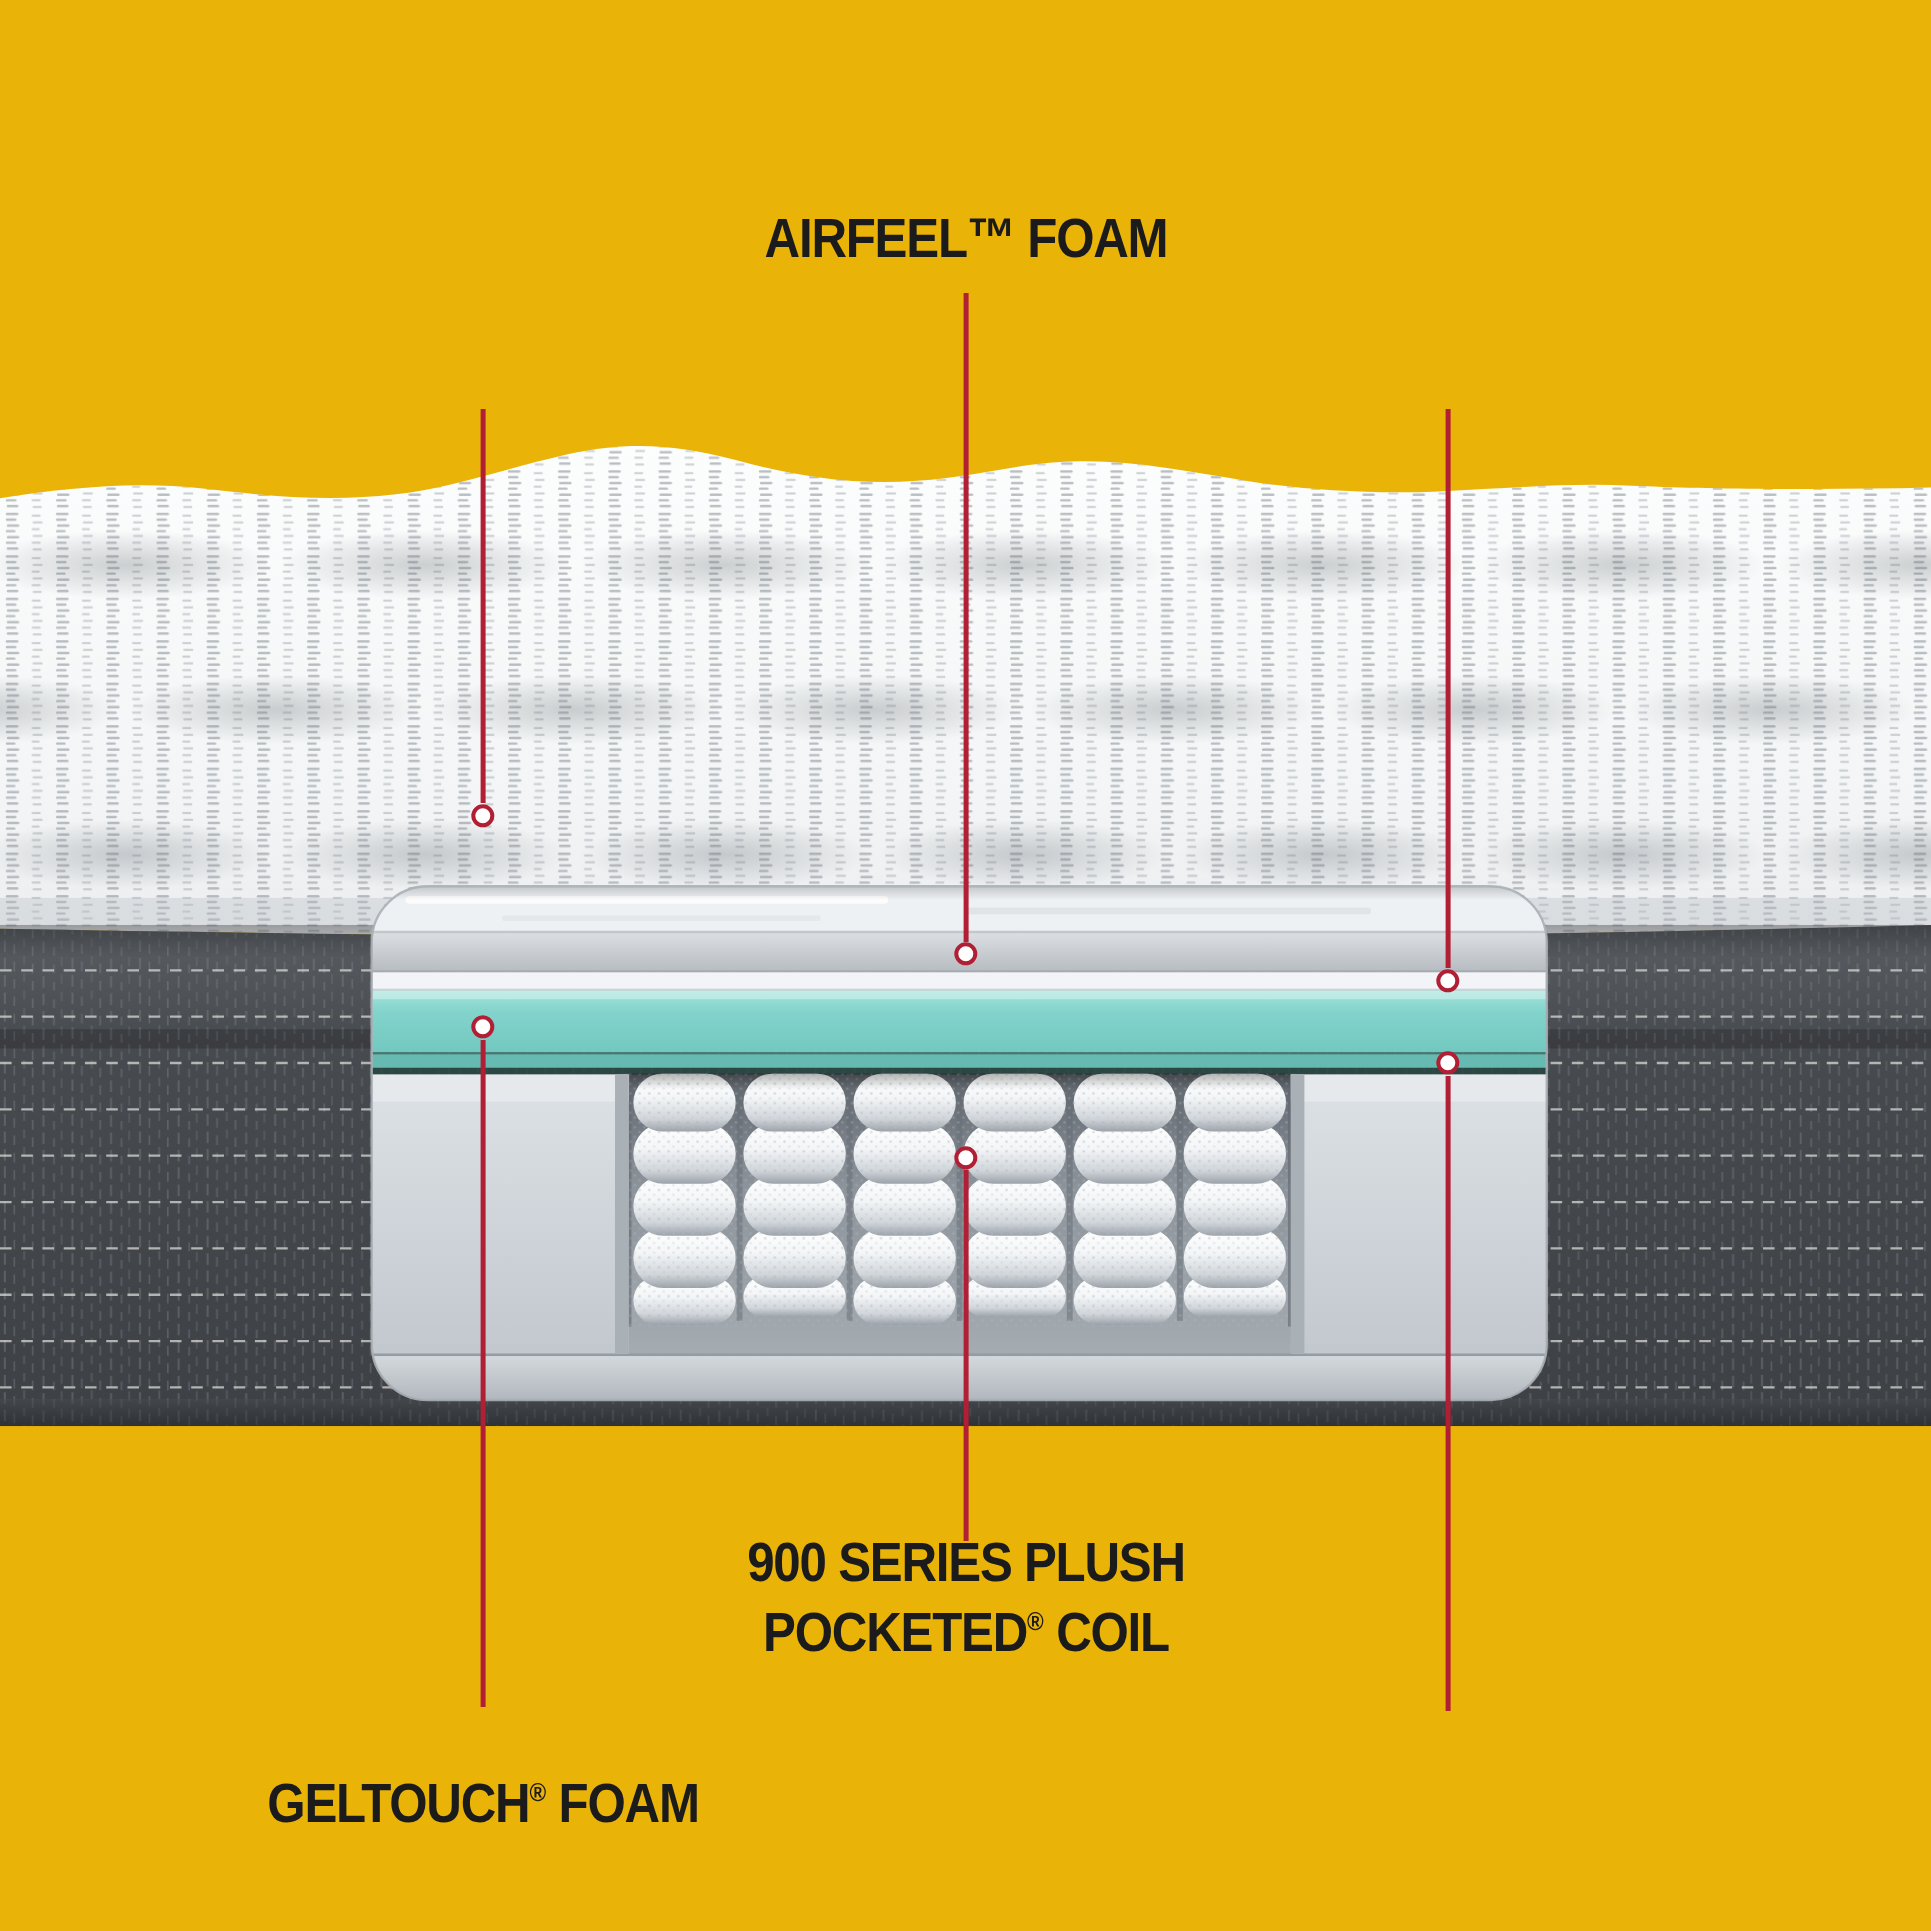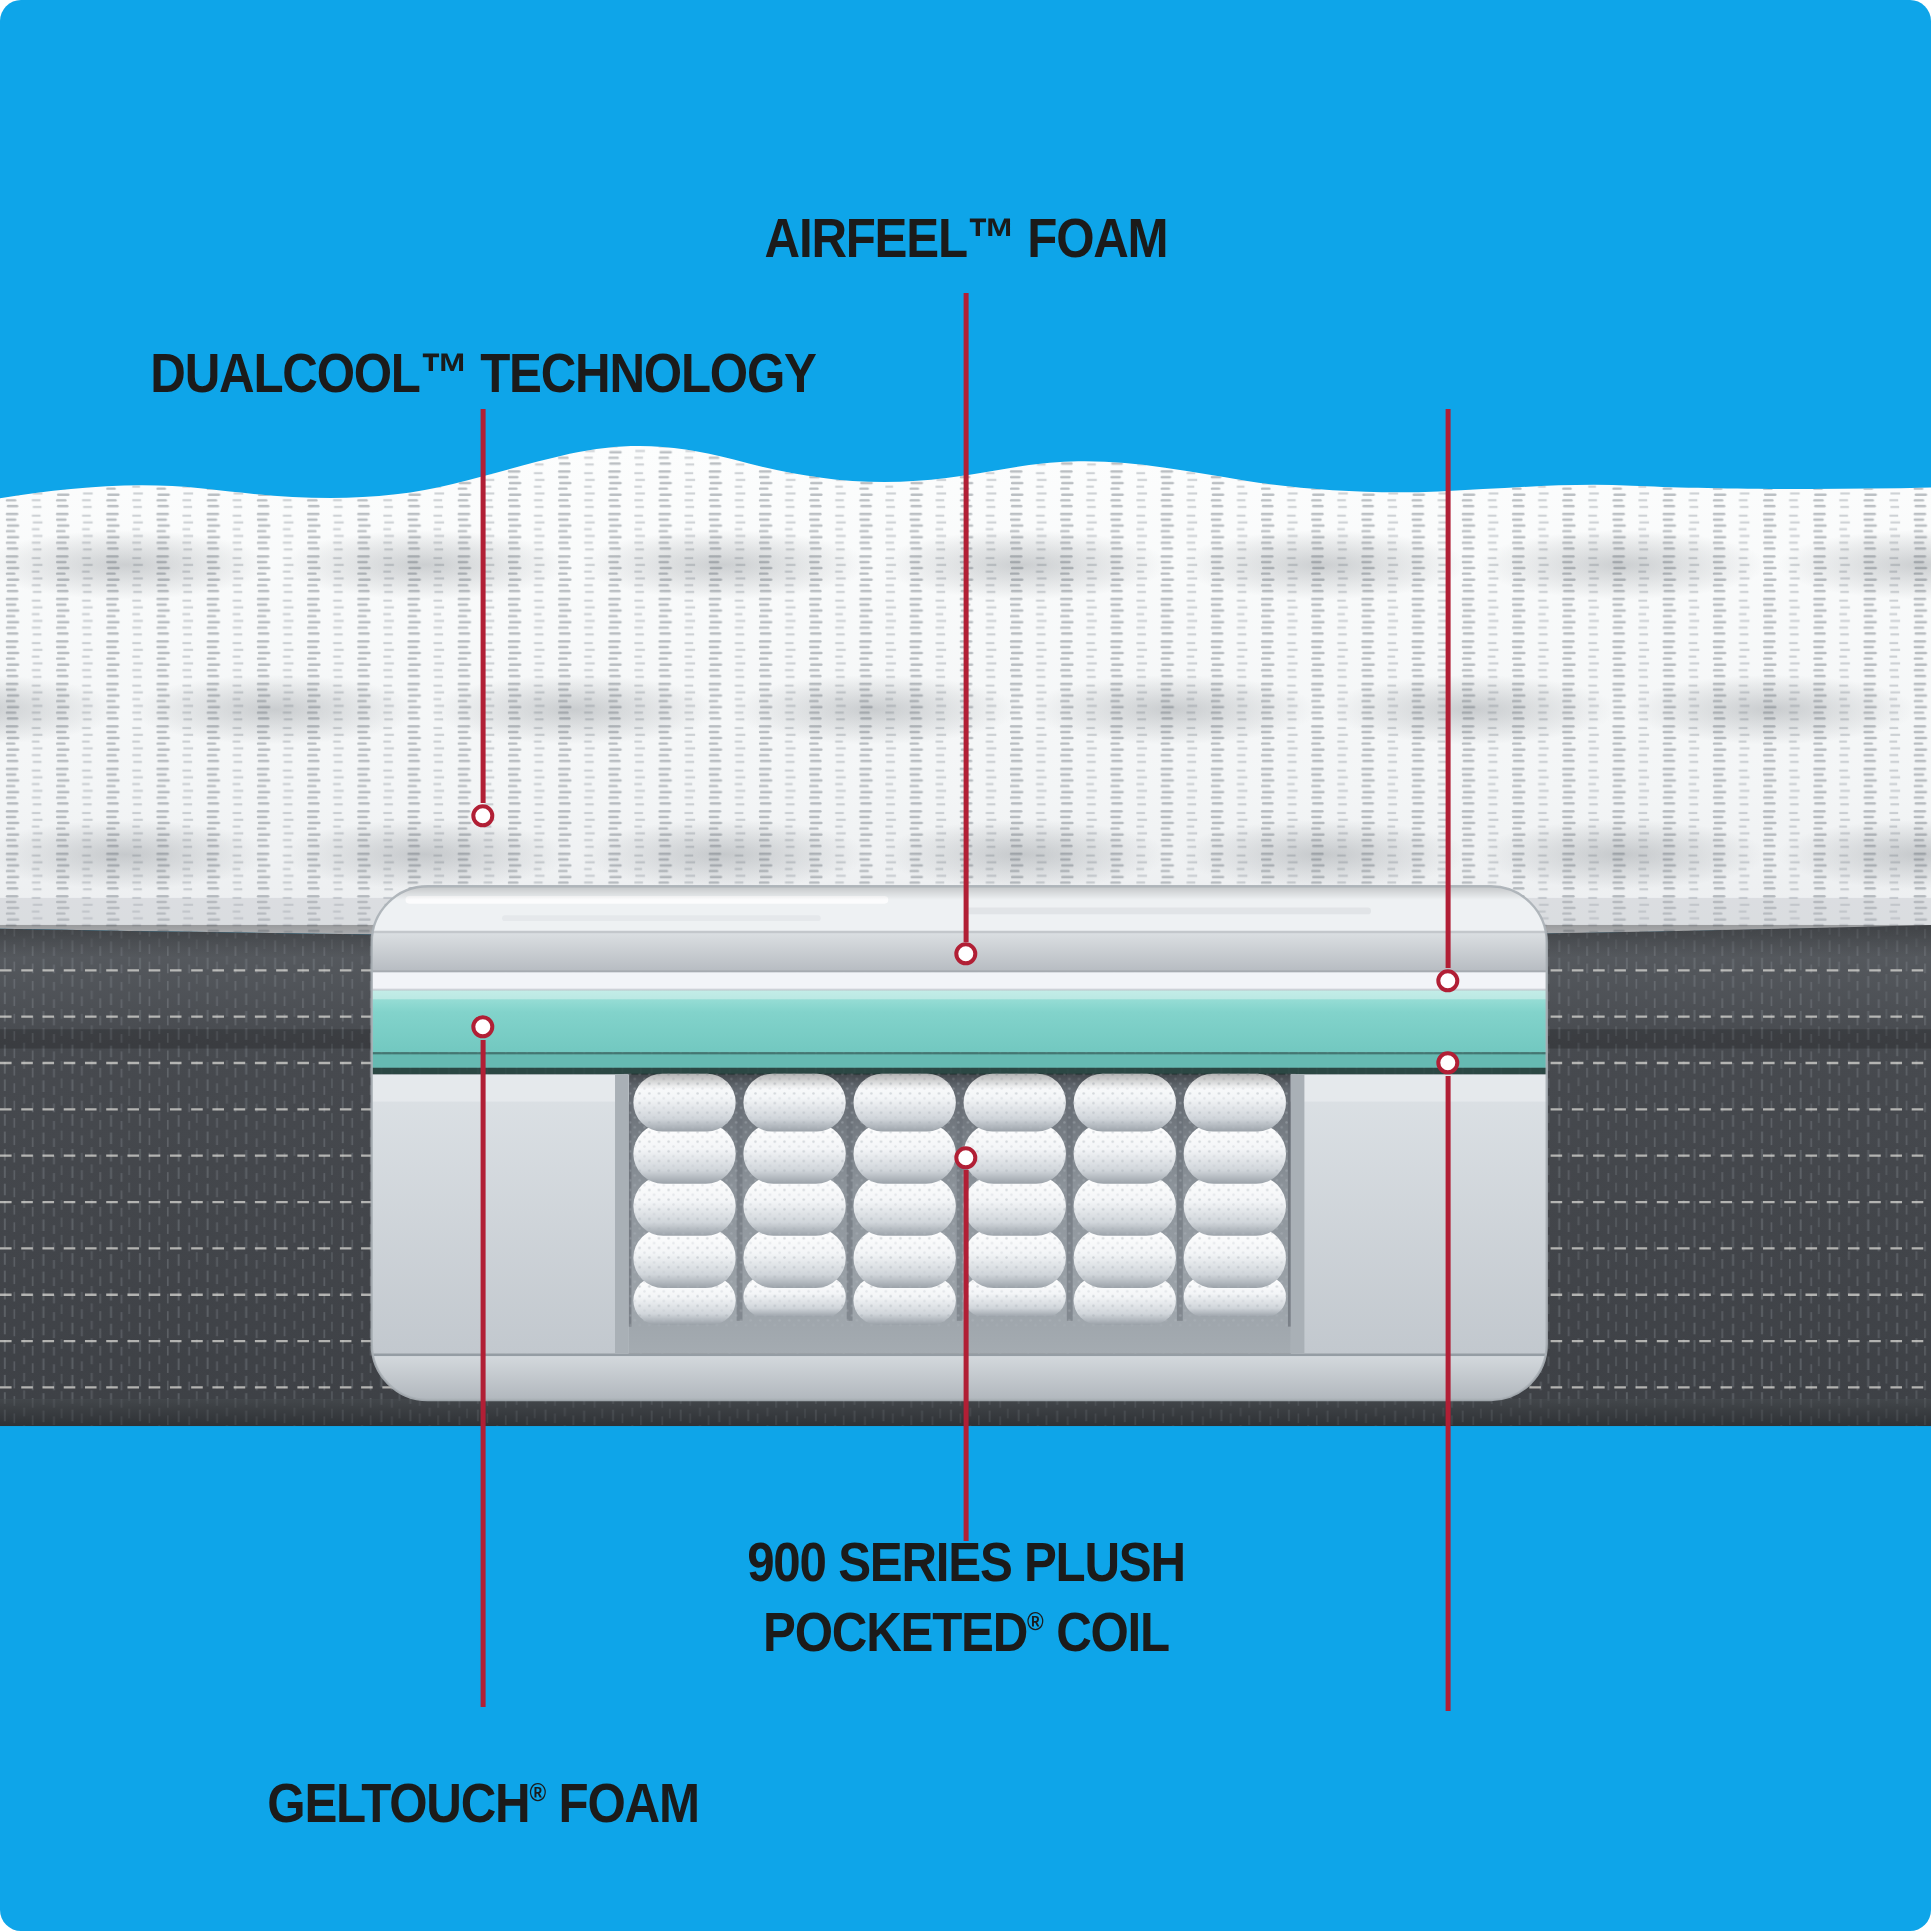--- a/index.html
+++ b/index.html
@@ -1,19 +1,18 @@
 <!DOCTYPE html>
 <html><head>
 <meta charset="utf-8">
 <style>
   html,body{margin:0;padding:0;background:#ffffff;}
   .stage{
-    position:relative;width:1931px;height:1931px;background:#0ea5e9;overflow:hidden;
+    position:relative;width:1931px;height:1931px;background:#eab308;overflow:hidden;
     font-family:"Liberation Sans", sans-serif;
-    border-radius:21px;
   }
   .stage svg{position:absolute;left:0;top:0;}
   
   .callout-line{
     position:absolute;width:4.8px;background:#b11f35;transform:translateX(-50%);
     z-index:5;
   }
   .callout-ring{
     position:absolute;width:15.4px;height:15.4px;border:4.8px solid #b11f35;border-radius:50%;
     background:#ffffff;transform:translate(-50%,-50%);z-index:6;
@@ -282,23 +281,20 @@
   <div class="callout-ring" style="left:966px;top:954px;"></div>
   <div class="callout-ring" style="left:483px;top:816px;"></div>
   <div class="callout-ring" style="left:1448px;top:981px;"></div>
   <div class="callout-ring" style="left:483px;top:1027px;"></div>
   <div class="callout-ring" style="left:1448px;top:1063px;"></div>
   <div class="callout-ring" style="left:966px;top:1158px;"></div>
 
   <div class="label" style="left:966px;top:238px;">
     <span class="ln">AIRFEEL™ FOAM</span>
   </div>
-  <div class="label" style="left:483px;top:373px;">
-    <span class="ln">DUALCOOL™ TECHNOLOGY</span>
-  </div>
   <div class="label" style="left:966px;top:1597px;">
     <span class="ln">900 SERIES PLUSH</span>
     <span class="ln">POCKETED<sup>®</sup> COIL</span>
   </div>
   <div class="label" style="left:483px;top:1798px;">
     <span class="ln">GELTOUCH<sup>®</sup> FOAM</span>
   </div>
 
 </div>
 

